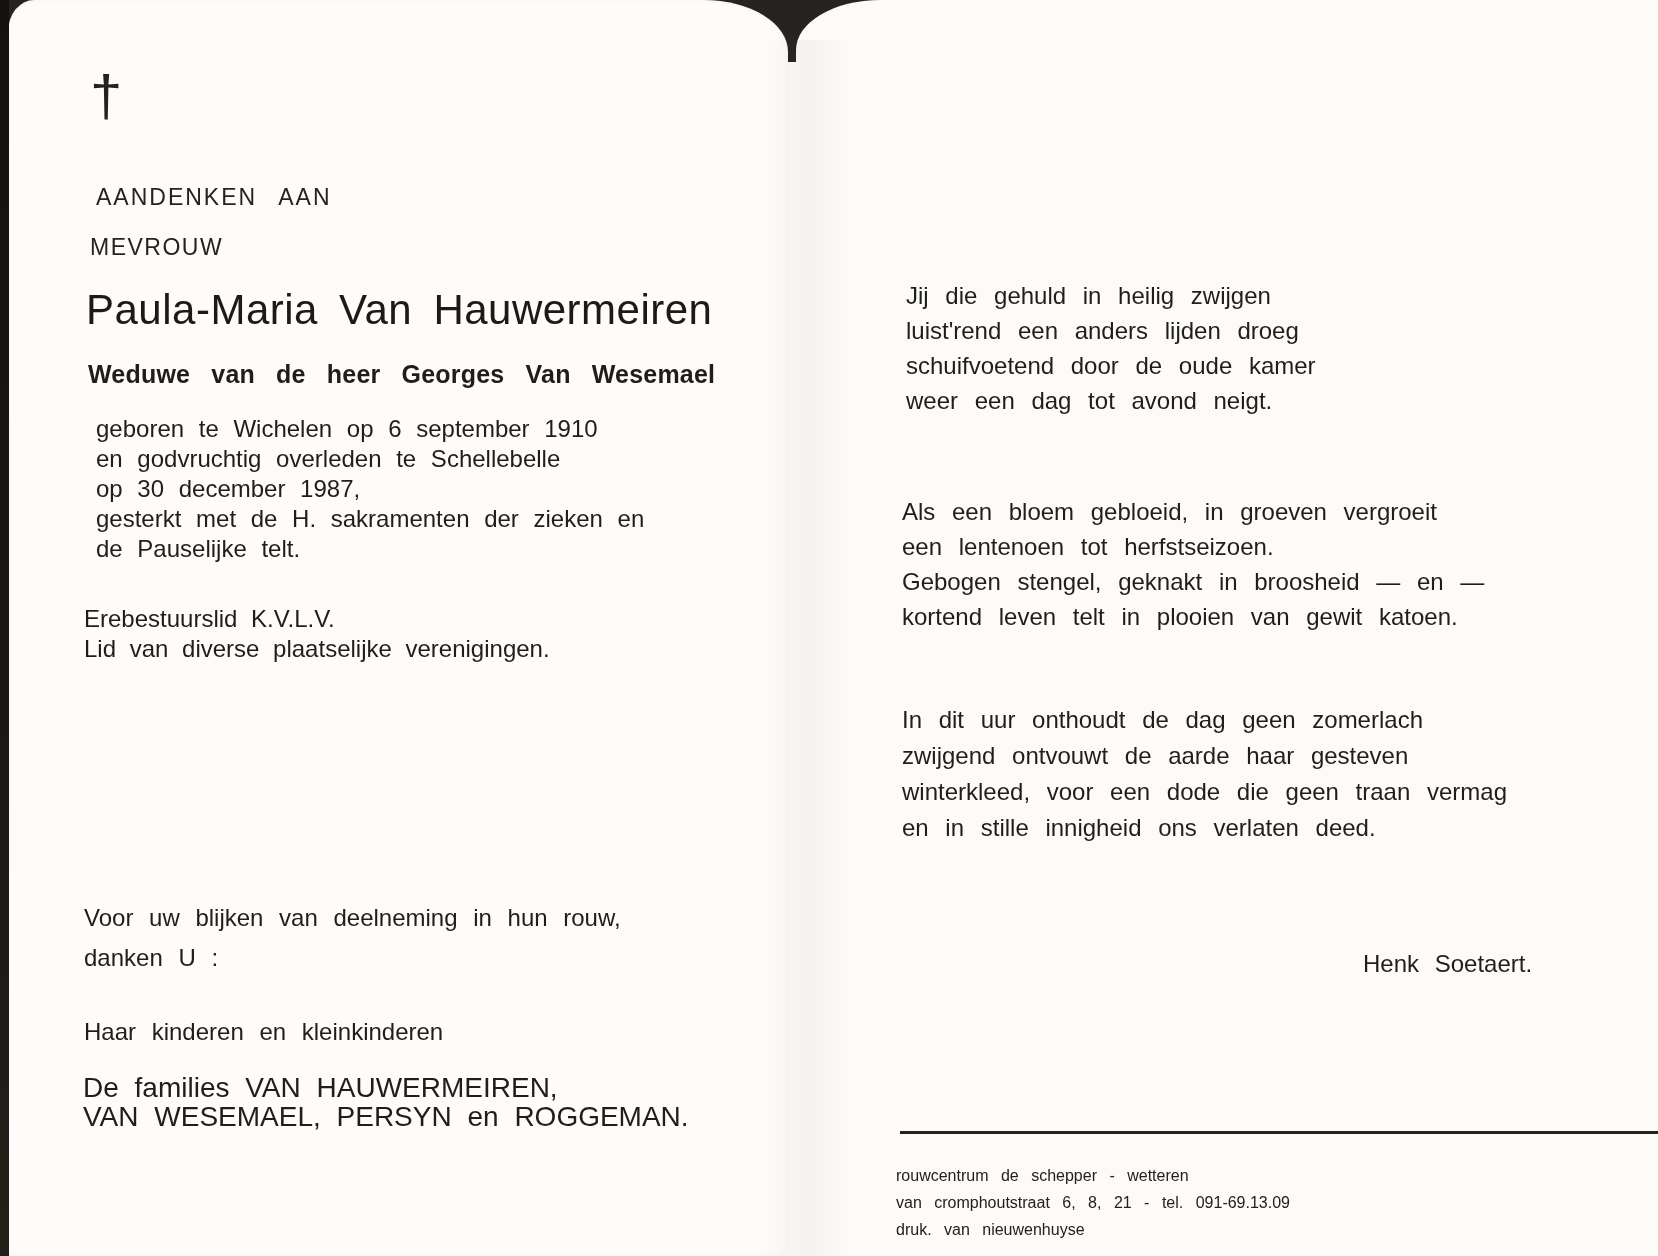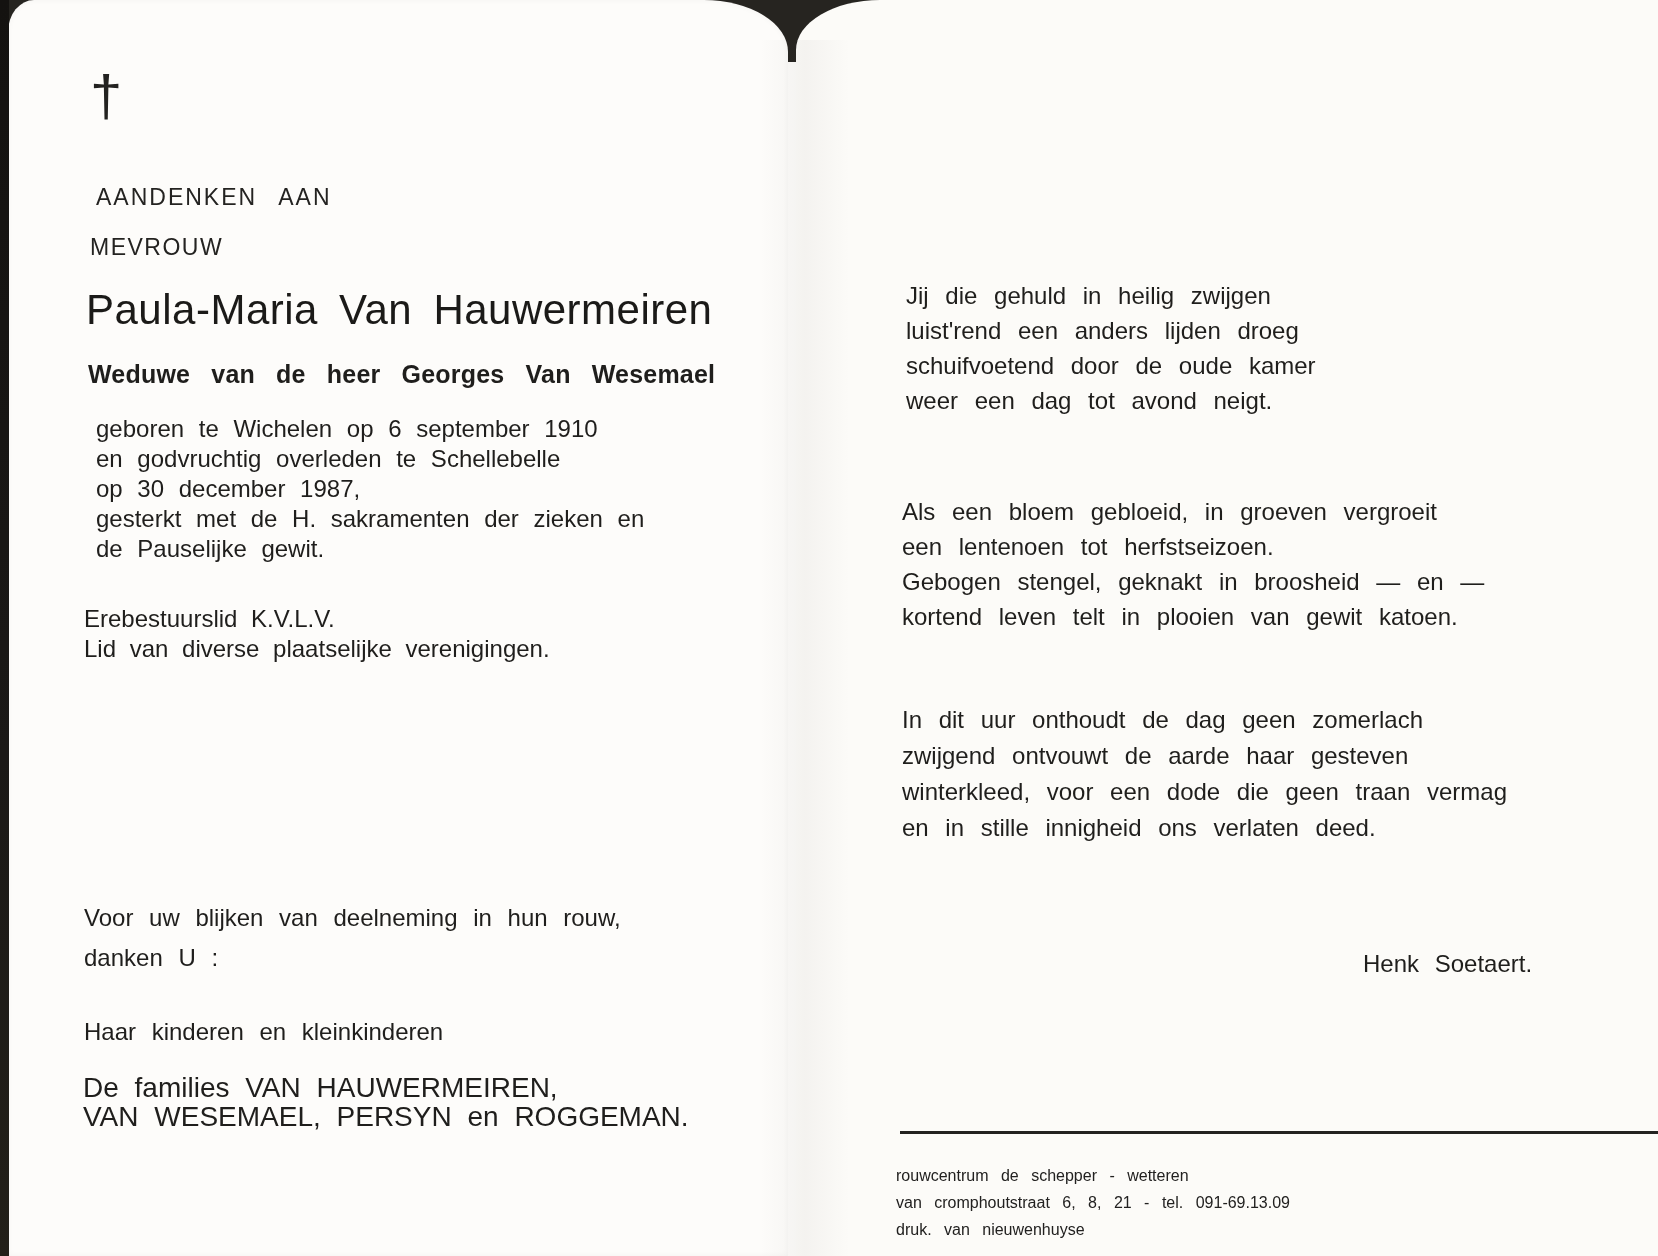--- a/index.html
+++ b/index.html
@@ -179,21 +179,21 @@
 
   <div class="blk deceased-name">Paula-Maria Van Hauwermeiren</div>
 
   <div class="blk subtitle">Weduwe van de heer Georges Van Wesemael</div>
 
   <div class="blk life-block">
     <div class="ln">geboren te Wichelen op 6 september 1910</div>
     <div class="ln">en godvruchtig overleden te Schellebelle</div>
     <div class="ln">op 30 december 1987,</div>
     <div class="ln">gesterkt met de H. sakramenten der zieken en</div>
-    <div class="ln">de Pauselijke gewit.</div>
+    <div class="ln">de Pauselijke telt.</div>
   </div>
 
   <div class="blk membership-block">
     <div class="ln">Erebestuurslid K.V.L.V.</div>
     <div class="ln">Lid van diverse plaatselijke verenigingen.</div>
   </div>
 
   <div class="blk thanks-block">
     <div class="ln">Voor uw blijken van deelneming in hun rouw,</div>
     <div class="ln">danken U :</div>

